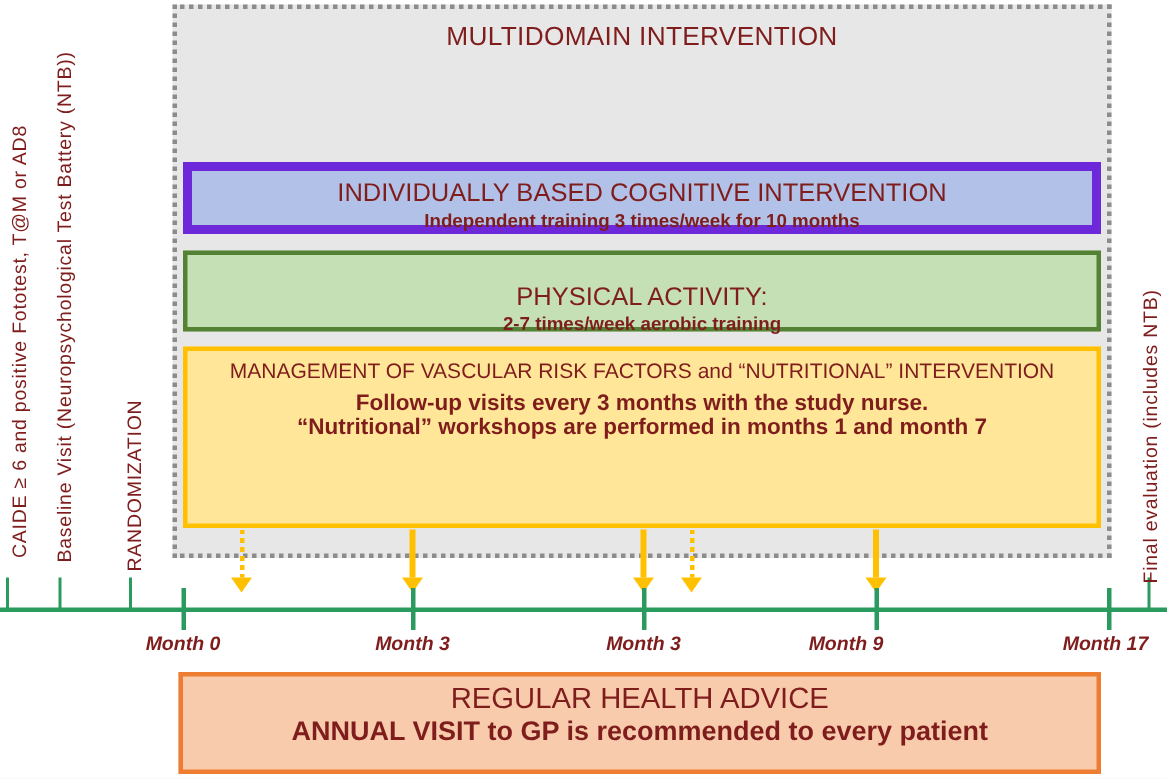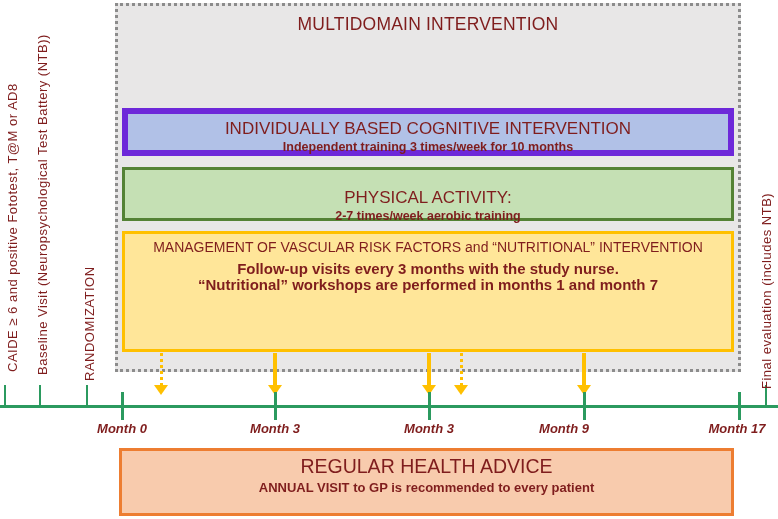--- a/index.html
+++ b/index.html
@@ -58,21 +58,21 @@
     border-left:7px solid transparent; border-right:7px solid transparent;
     border-top:10px solid #FFC000;
   }
 
   
   .health {
     position:absolute; left:119px; top:448px; width:615px; height:68px;
     background:#F8CBAD; border:3px solid #ED7D31; box-sizing:border-box; text-align:center;
   }
   .health-title { font-size:19.5px; line-height:25px; padding-top:3px; }
-  .health-line  { font-size:13px; line-height:17px; font-weight:600; white-space:nowrap; }
+  .health-line  { font-size:18px; line-height:17px; font-weight:600; white-space:nowrap; }
 </style>
 </head>
 <body>
 
 <div id="stage">
 
   <div class="panel">
     <div class="panel-title">MULTIDOMAIN INTERVENTION</div>
   </div>
 

